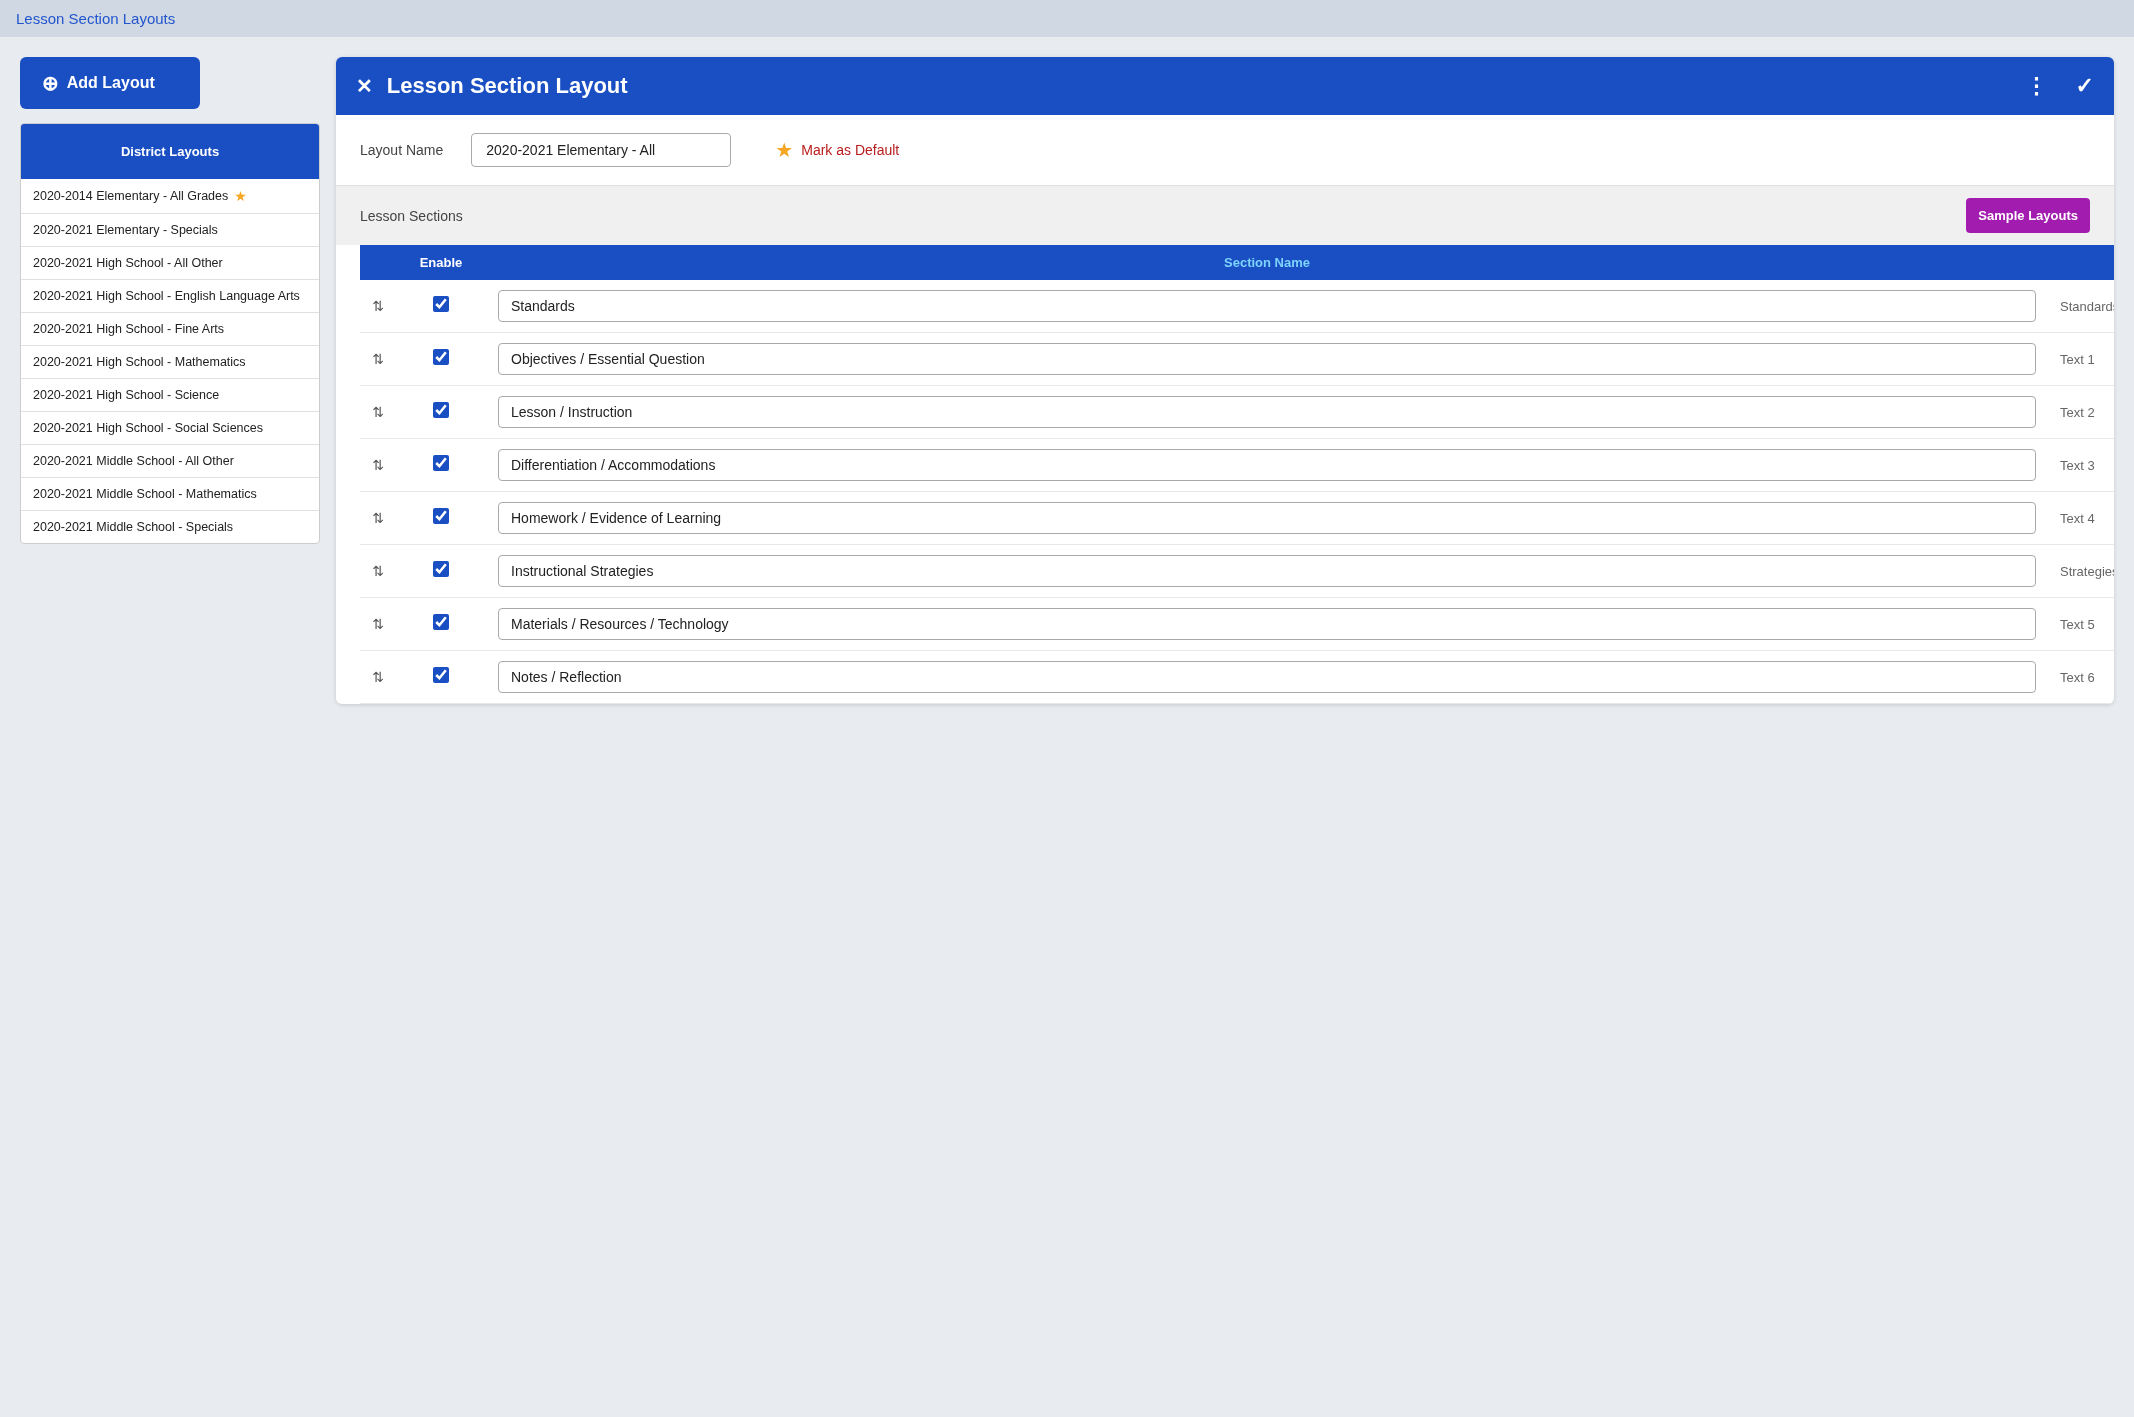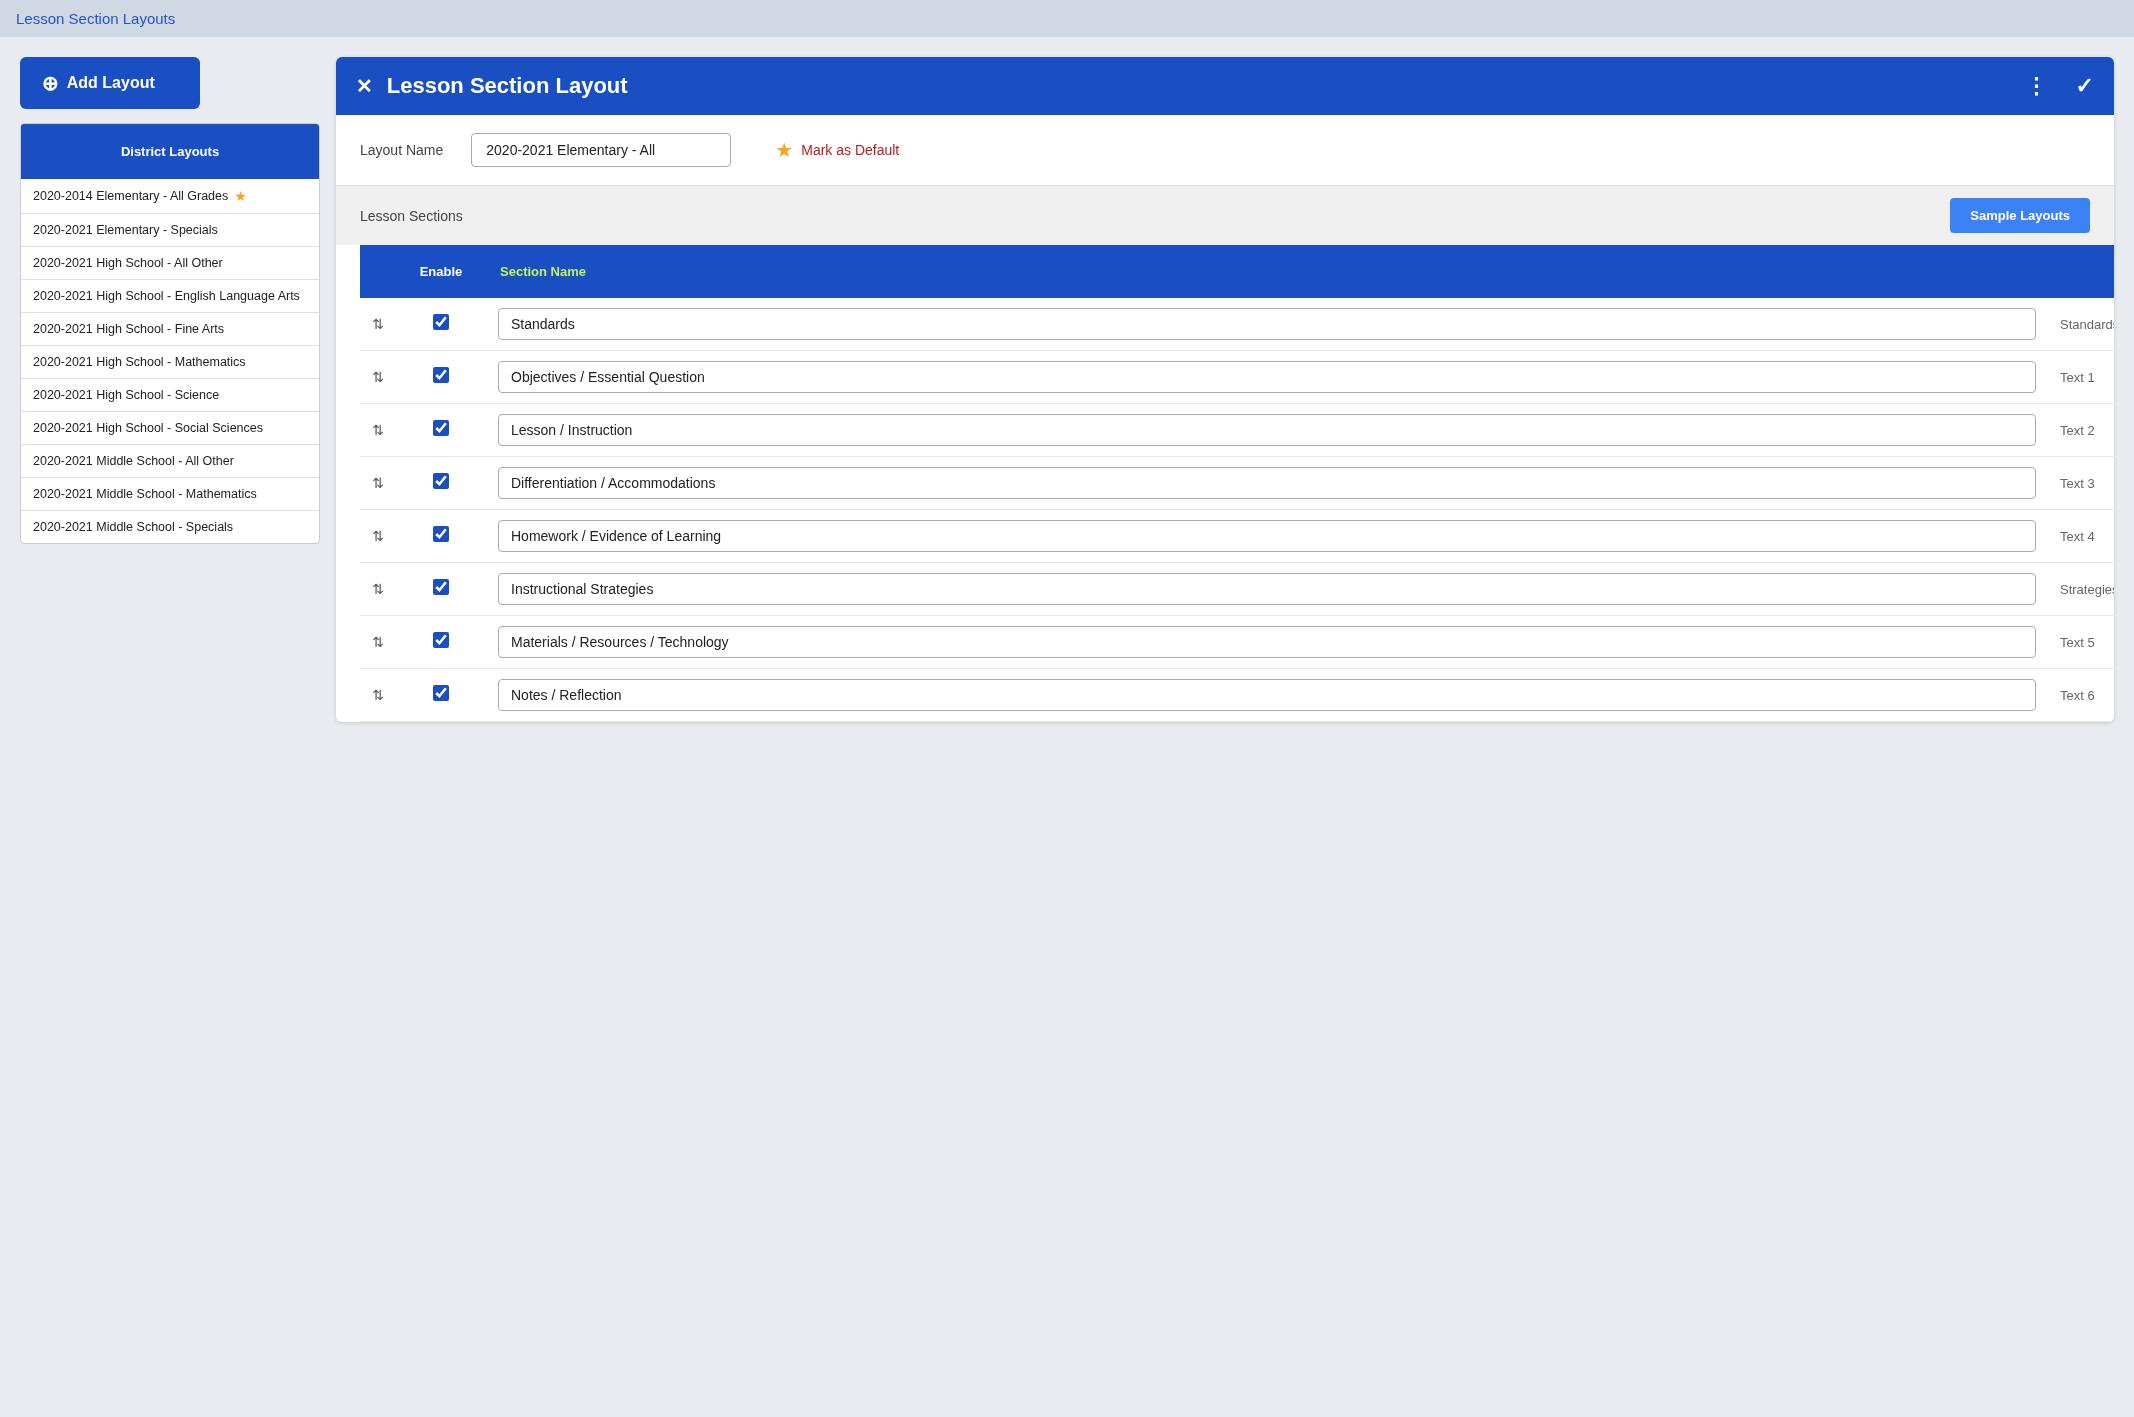--- a/index.html
+++ b/index.html
@@ -186,25 +186,25 @@
       justify-content: space-between;
       padding: 12px 24px;
     }
 
     .lesson-sections-label {
       font-size: 14px;
       color: #444;
     }
 
     .sample-layouts-btn {
-      background: #3b82f6;
+      background: #a21caf;
       color: white;
       border: none;
       border-radius: 4px;
-      padding: 10px 20px;
+      padding: 10px 12px;
       font-size: 13px;
       font-weight: 600;
       cursor: pointer;
     }
 
     
     .sections-table {
       width: 100%;
       border-collapse: collapse;
       margin-left: 24px;
@@ -217,25 +217,25 @@
     .th-enable {
       color: white;
       font-size: 13px;
       font-weight: 600;
       padding: 10px 14px;
       text-align: center;
       width: 90px;
     }
 
     .th-name {
-      color: #bef264;
+      color: #7dd3fc;
       font-size: 13px;
       font-weight: 600;
-      padding: 19px 14px;
-      text-align: left;
+      padding: 10px 14px;
+      text-align: center;
     }
 
     .section-row {
       border-bottom: 1px solid #e8e8e8;
     }
 
     .section-row td {
       padding: 10px 12px;
       vertical-align: middle;
     }

